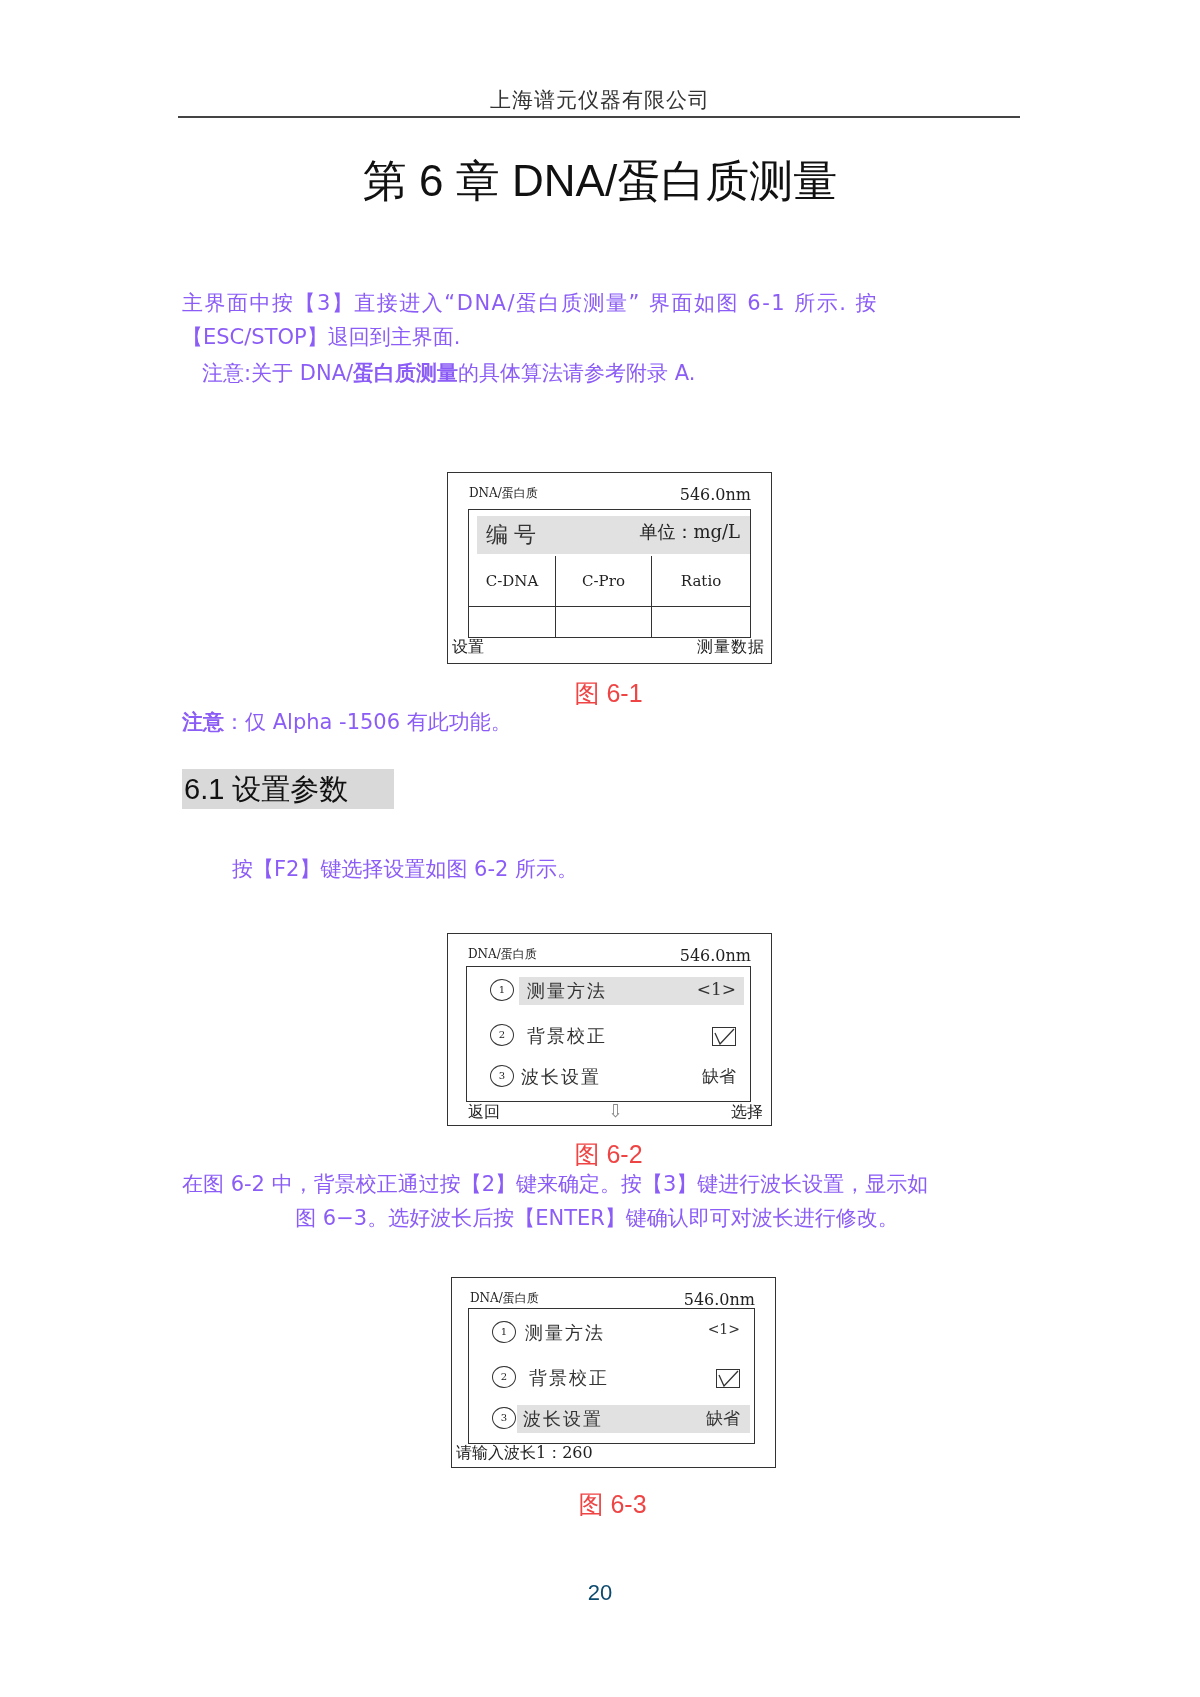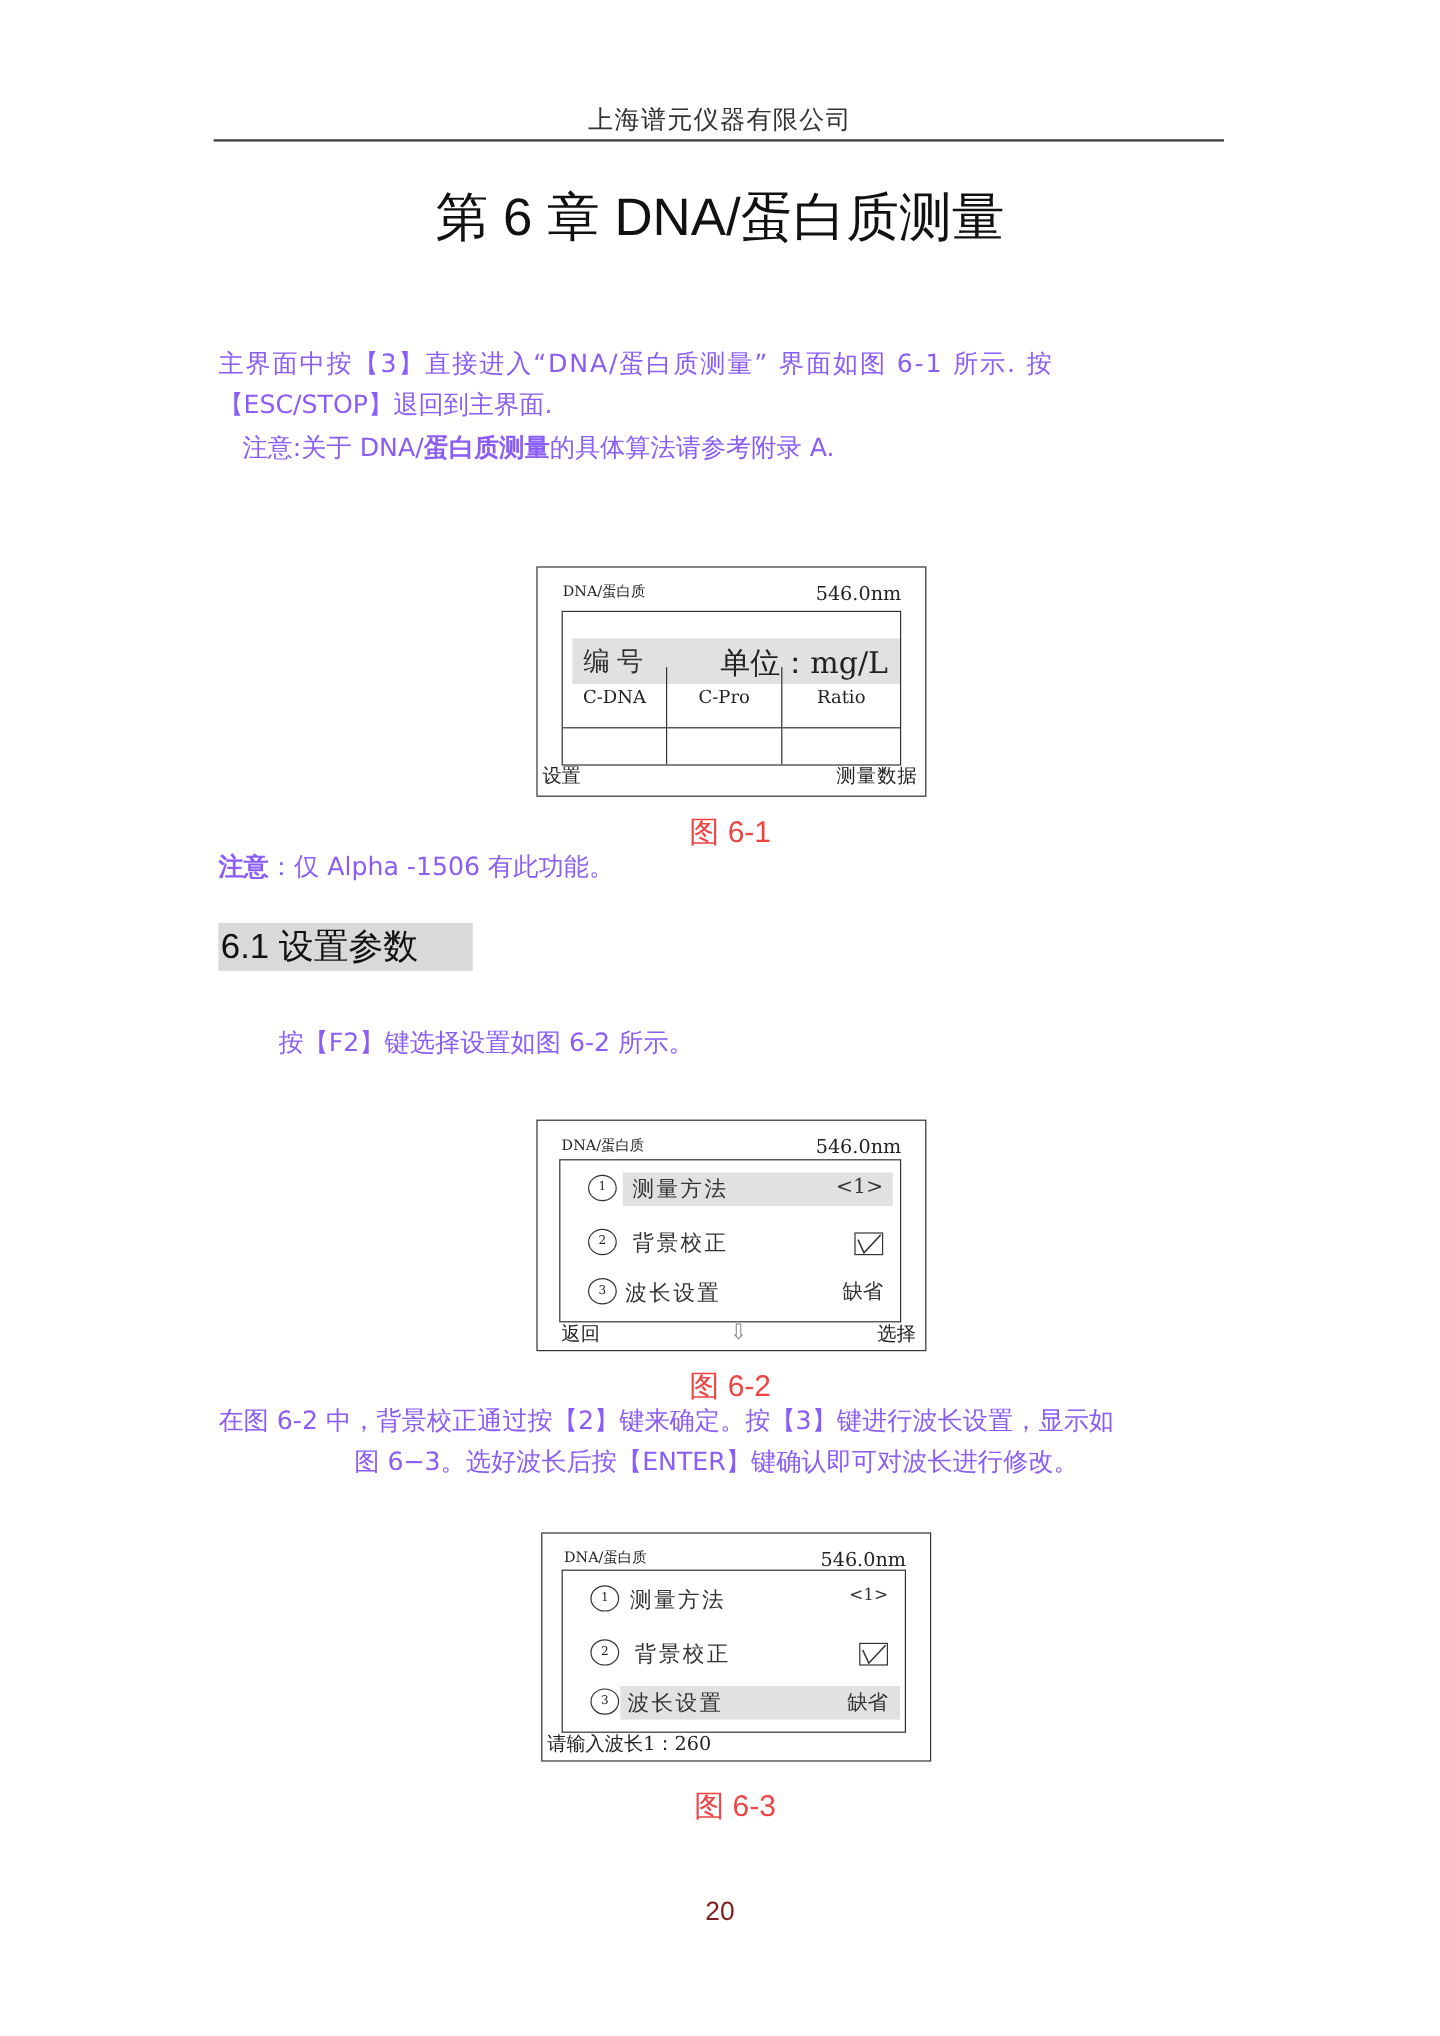--- a/index.html
+++ b/index.html
@@ -22,58 +22,58 @@
   .lcd .top-title { position: absolute; left: 21px; top: 12px; font-size: 12px; }
   .lcd .top-wl { position: absolute; right: 20px; top: 12px; font-size: 16px; }
   .lcd .inner { position: absolute; border: 1.5px solid #333; }
   .lcd .foot-left { position: absolute; left: 20px; font-size: 16px; }
   .lcd .foot-right { position: absolute; right: 10px; font-size: 16px; }
   .caption { font-size: 25px; color: #ef4444; text-align: center; font-family: "Liberation Sans", sans-serif; }
 
   
   .f1-band { position: absolute; left: 8px; right: 0px; top: 8px; height: 38px; background: #e1e1e1; }
   .f1-band .l { position: absolute; left: 9px; top: 4px; font-size: 22px; letter-spacing: 6px; color: #333; }
-  .f1-band .r { position: absolute; right: 10px; top: 4px; font-size: 25px; color: #222; }
+  .f1-band .r { position: absolute; right: 10px; top: 4px; font-size: 18px; color: #222; }
   .f1-grid { position: absolute; left: 0; right: 0; top: 46px; bottom: 0; display: grid;
              grid-template-columns: 87px 96px 1fr; grid-template-rows: 51px 1fr; }
   .f1-grid > div { border-right: 1.2px solid #333; border-bottom: 1.2px solid #333;
                    display: flex; align-items: center; justify-content: center; font-size: 15px; }
   .f1-grid > div:nth-child(3n) { border-right: none; }
   .f1-grid > div:nth-child(n+4) { border-bottom: none; }
 
   
   .menu-row { position: absolute; left: 0; right: 0; height: 28px; }
   .menu-row .hl { position: absolute; left: 52px; right: 6px; top: 0; bottom: 0; background: #e1e1e1; }
   .menu-row .num { position: absolute; left: 23px; top: 2px; width: 22px; height: 20px; border: 1.3px solid #333;
                    border-radius: 50%; font-size: 10px; text-align: center; line-height: 20px; background: #fff; }
   .menu-row .lbl { position: absolute; left: 60px; top: 2px; font-size: 18px; letter-spacing: 2px; color: #333; }
   .menu-row .val { position: absolute; right: 14px; top: 2px; font-size: 17px; color: #333; }
   .chk { position: absolute; right: 14px; top: 5px; width: 22px; height: 17px; border: 1.3px solid #333; overflow: hidden; }
   .chk svg { display: block; }
   .arrow { position: absolute; font-size: 18px; color: #888; }
-  .page-num { left: 0; width: 1200px; top: 1580px; text-align: center; font-size: 22px; color: #7f1d1d;
+  .page-num { left: 0; width: 1200px; top: 1580px; text-align: center; font-size: 22px; color: #0c4a6e;
               font-family: "Liberation Sans", sans-serif; }
 </style>
 </head>
 <body>
 
 <div class="abs header-text">上海谱元仪器有限公司</div>
 <div class="abs header-rule"></div>
 
 <div class="abs chapter-title">第 6 章  DNA/蛋白质测量</div>
 
 <div class="abs para" style="top:286px; letter-spacing:1.5px;">主界面中按【3】直接进入“DNA/蛋白质测量” 界面如图 6-1 所示. 按</div>
 <div class="abs para" style="top:320px;">【ESC/STOP】退回到主界面.</div>
 <div class="abs para" style="top:356px;margin-left:20px;"><span>注意:关于 DNA/</span><span class="bold">蛋白质测量</span><span>的具体算法请参考附录 A.</span></div>
 
 <div class="abs lcd" style="left:447px; top:472px; width:323px; height:190px;">
   <span class="top-title">DNA/蛋白质</span>
   <span class="top-wl">546.0nm</span>
   <div class="inner" style="left:20px; right:20px; top:36px; height:127px; border-top-width:1.5px;">
-    <div class="f1-band" style="left:8px; right:0; top:22px;">
+    <div class="f1-band" style="left:8px; right:0; top:6px;">
       <span class="l">编号</span>
       <span class="r">单位：mg/L</span>
     </div>
     <div class="f1-grid">
       <div>C-DNA</div>
       <div>C-Pro</div>
       <div>Ratio</div>
       <div></div>
       <div></div>
       <div></div>

